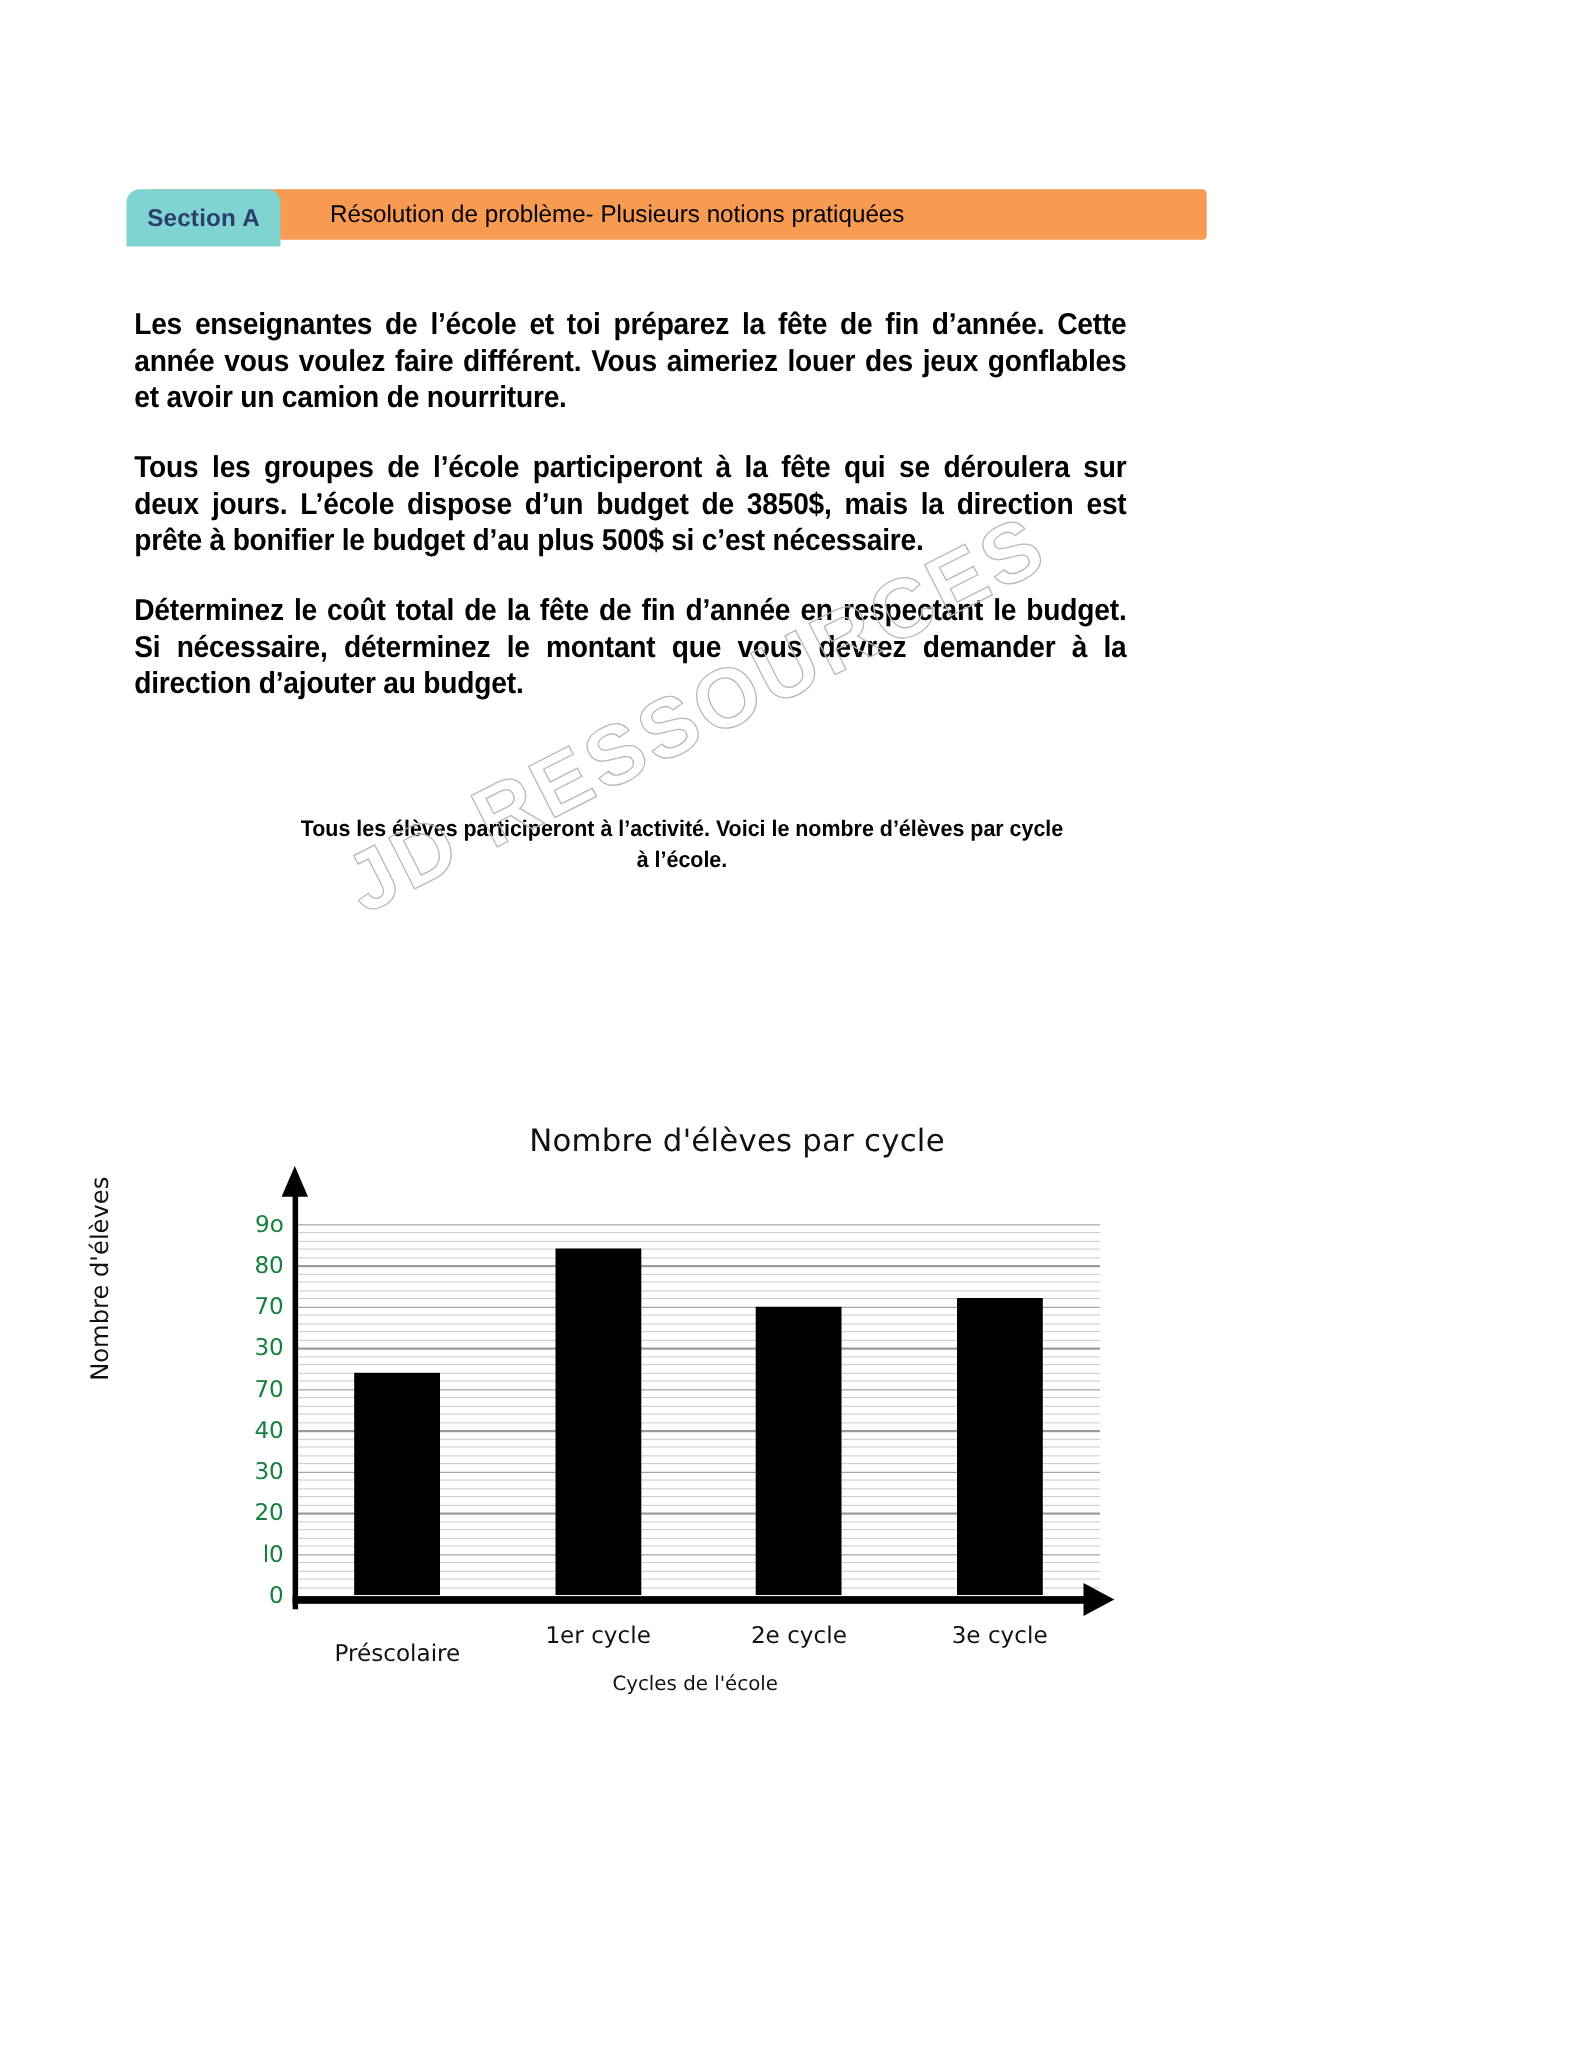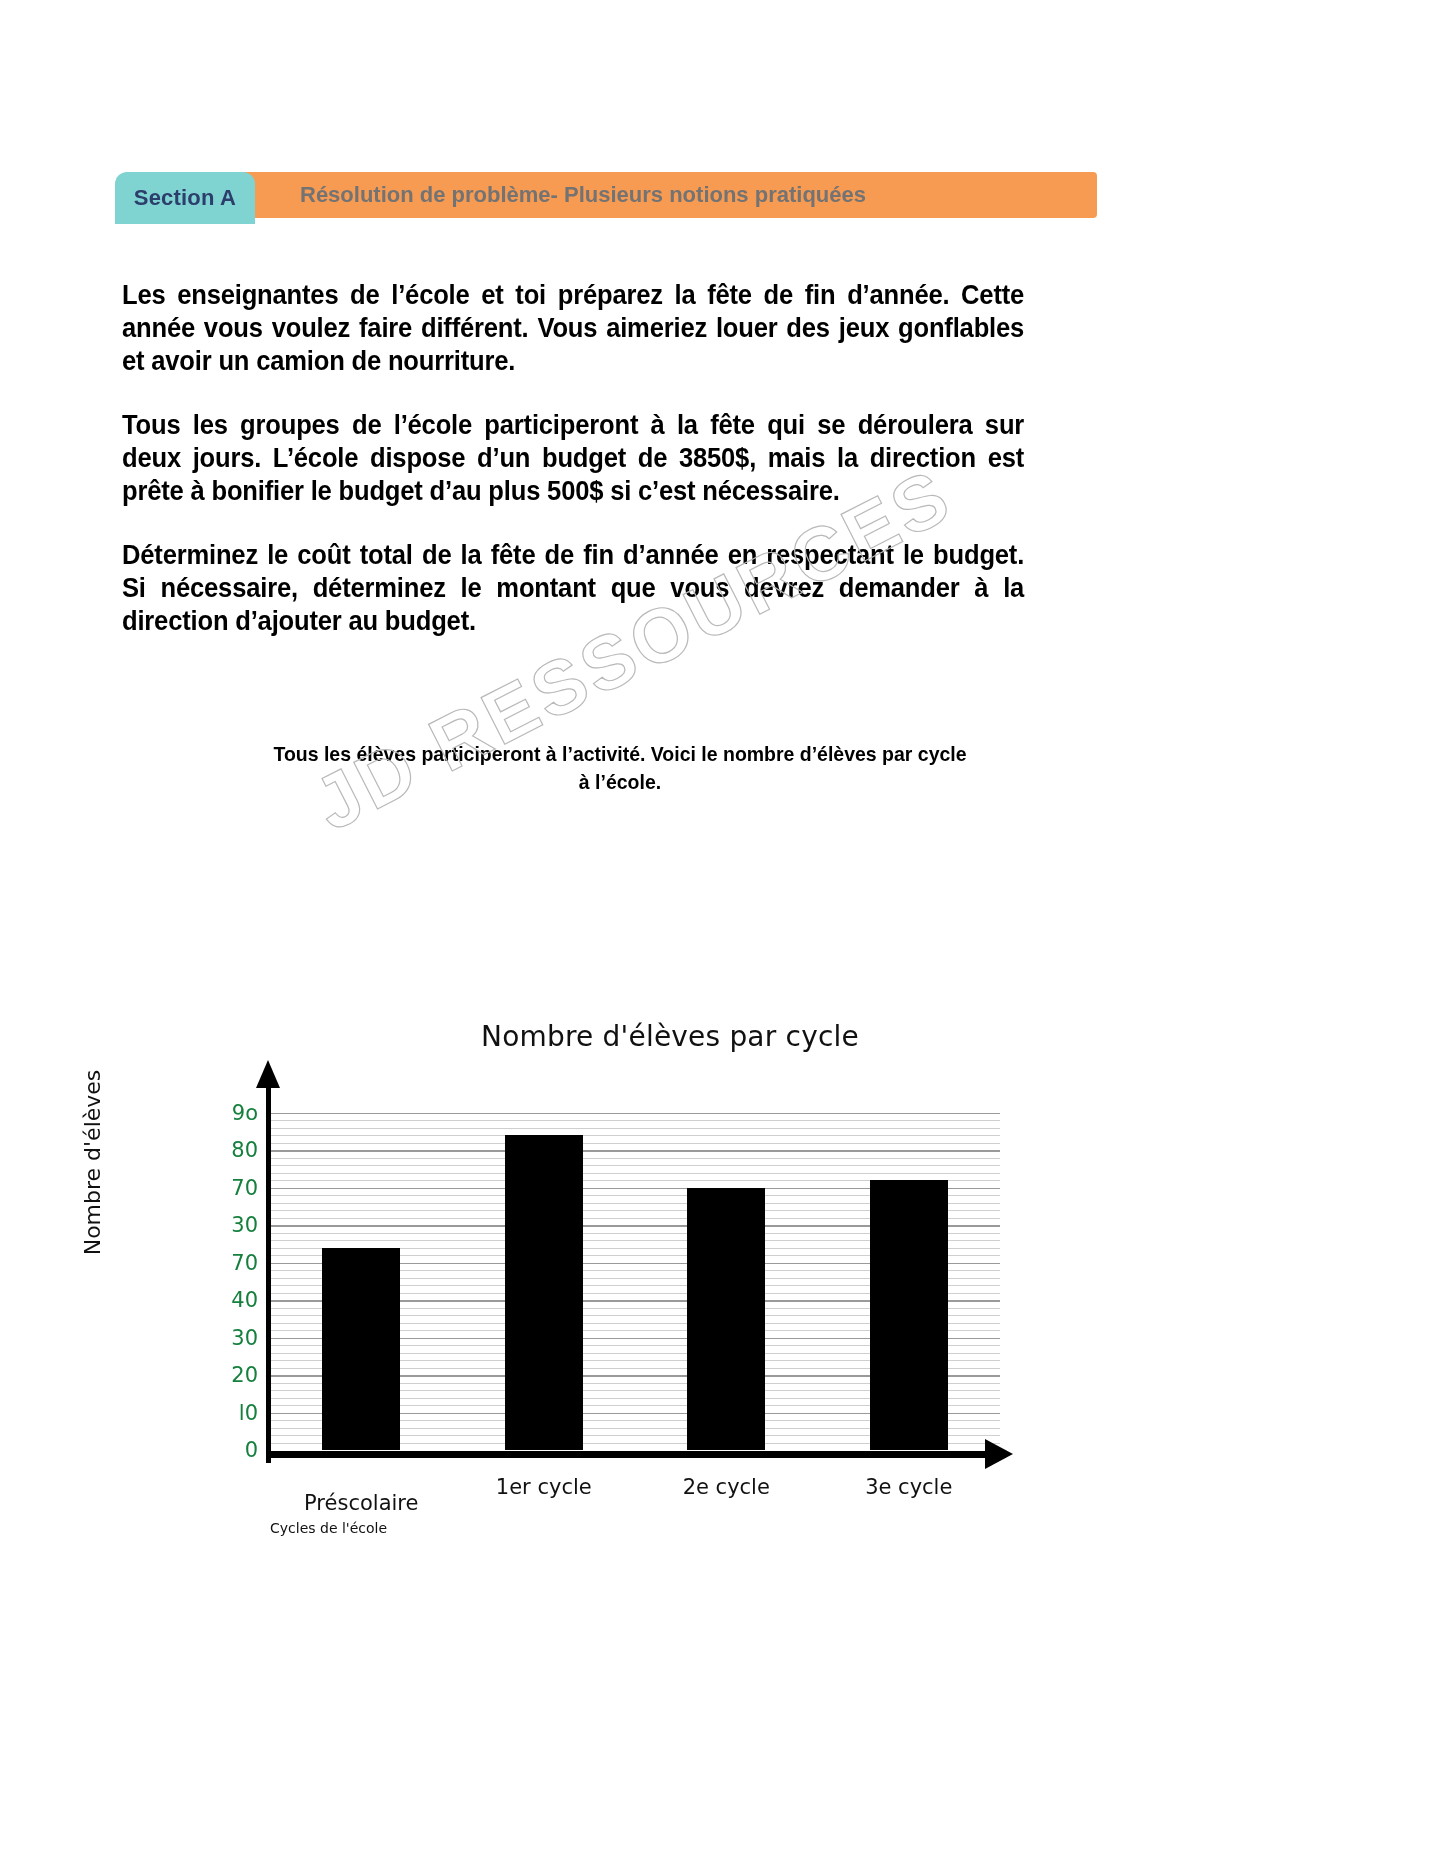--- a/index.html
+++ b/index.html
@@ -33,23 +33,23 @@
     font-size:22px;
     font-weight:bold;
     letter-spacing:0.2px;
     white-space:nowrap;
   }
   .header-title{
     position:absolute;
     left:300px; top:172px;
     height:46px;
     display:flex; align-items:center;
-    color:#737373;
+    color:#000000;
     font-size:22px;
-    font-weight:bold;
+    font-weight:normal;
     white-space:nowrap;
   }
 
   
   .body-text{
     position:absolute;
     left:122px;
     width:970px;
     color:#000;
     font-family:"Liberation Sans", sans-serif;
@@ -205,22 +205,23 @@
     font-family:"DejaVu Sans", sans-serif;
     font-size:21px;
     color:#111;
     transform:translateX(-50%);
     white-space:nowrap;
   }
   .x-axis-title{
     position:absolute;
     left:270px; top:1520px;
     width:724px;
-    font-family:"DejaVu Sans", sans-serif;
-    font-size:14px;
+    text-align:center;
+    font-family:"DejaVu Sans", sans-serif;
+    font-size:18px;
     color:#111;
   }
 </style>
 </head>
 <body>
 
 <div class="header-band"></div>
 <div class="header-tag">
   <span class="header-tag-label">Section A</span>
 </div>

